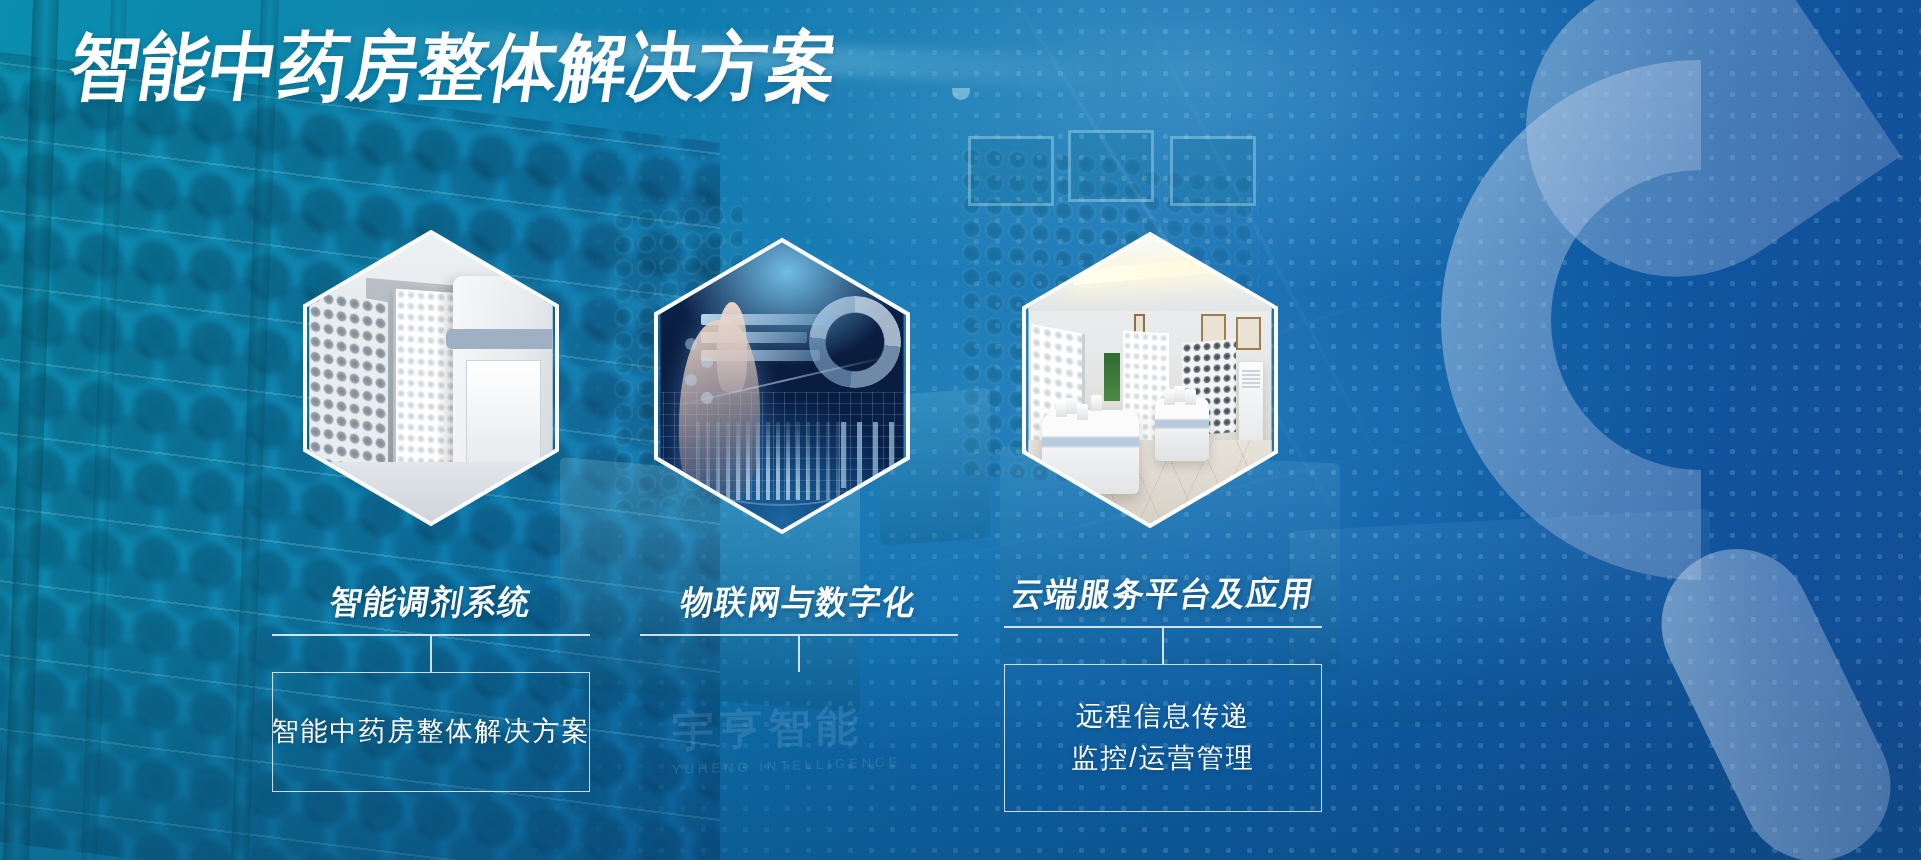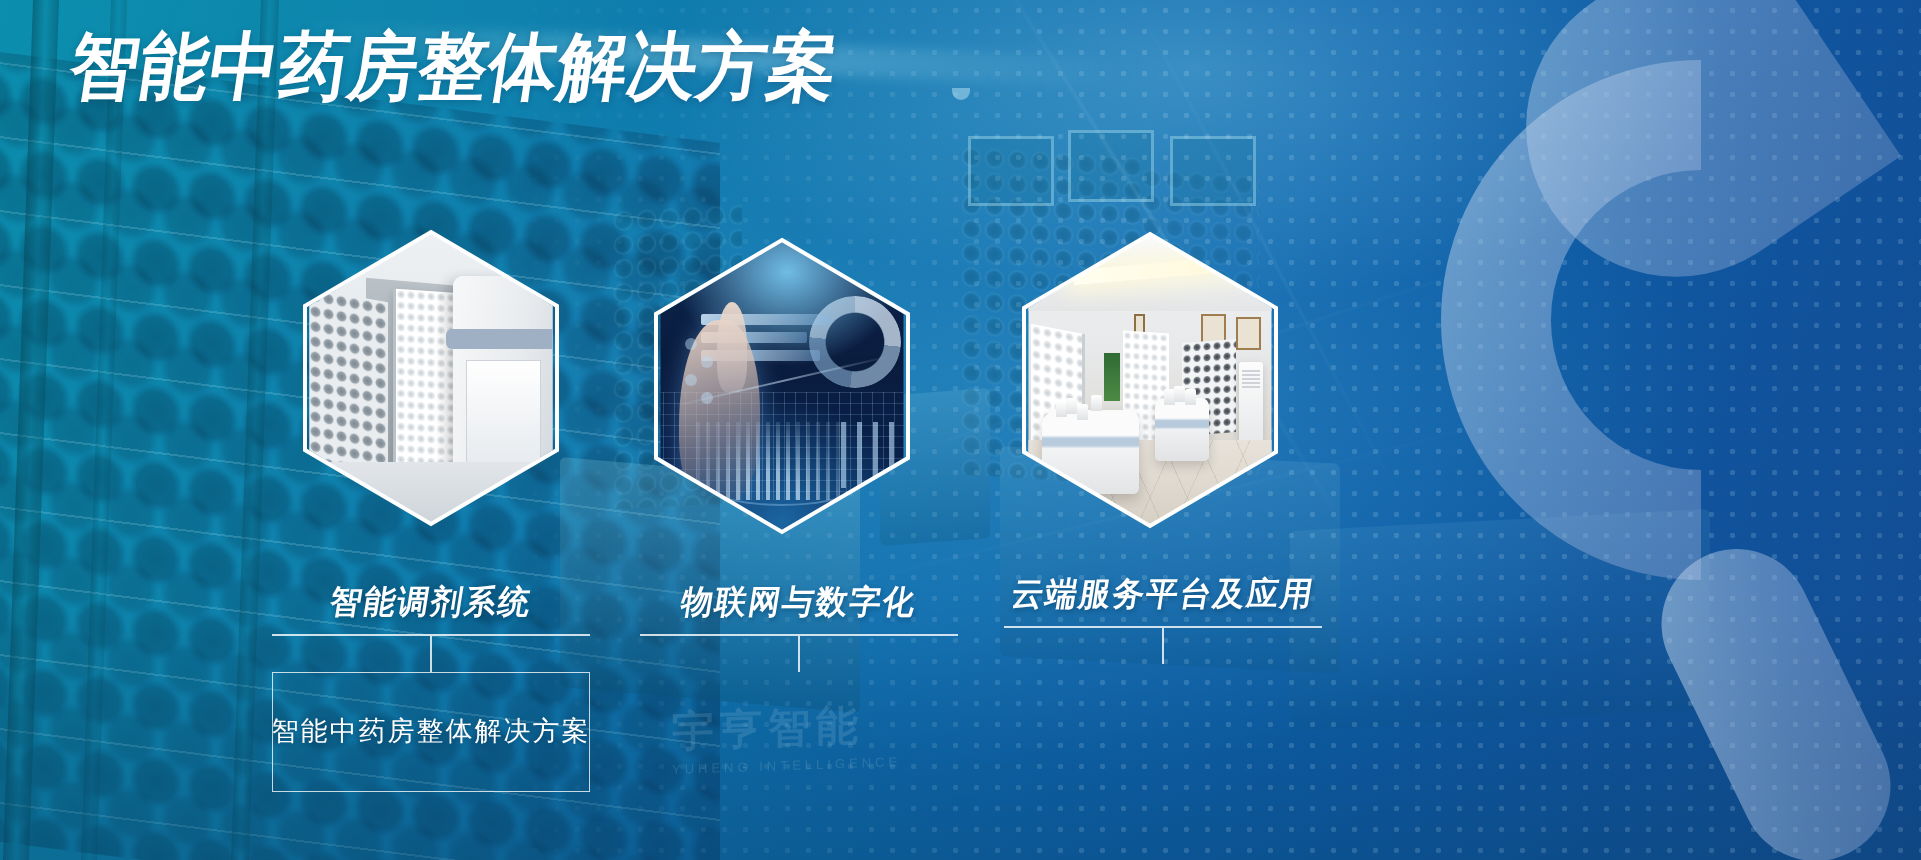--- a/index.html
+++ b/index.html
@@ -633,15 +633,19 @@
   <div class="group g2">
     <div class="grp-title">物联网与数字化</div>
     <div class="divider"></div>
     <div class="connector"></div>
   </div>
 
   <div class="group g3">
     <div class="grp-title">云端服务平台及应用</div>
     <div class="divider"></div>
     <div class="connector"></div>
+    <div class="infobox">
+      <p>远程信息传递</p>
+      <p>监控/运营管理</p>
+    </div>
   </div>
 
 </div>
 
 </body></html>

